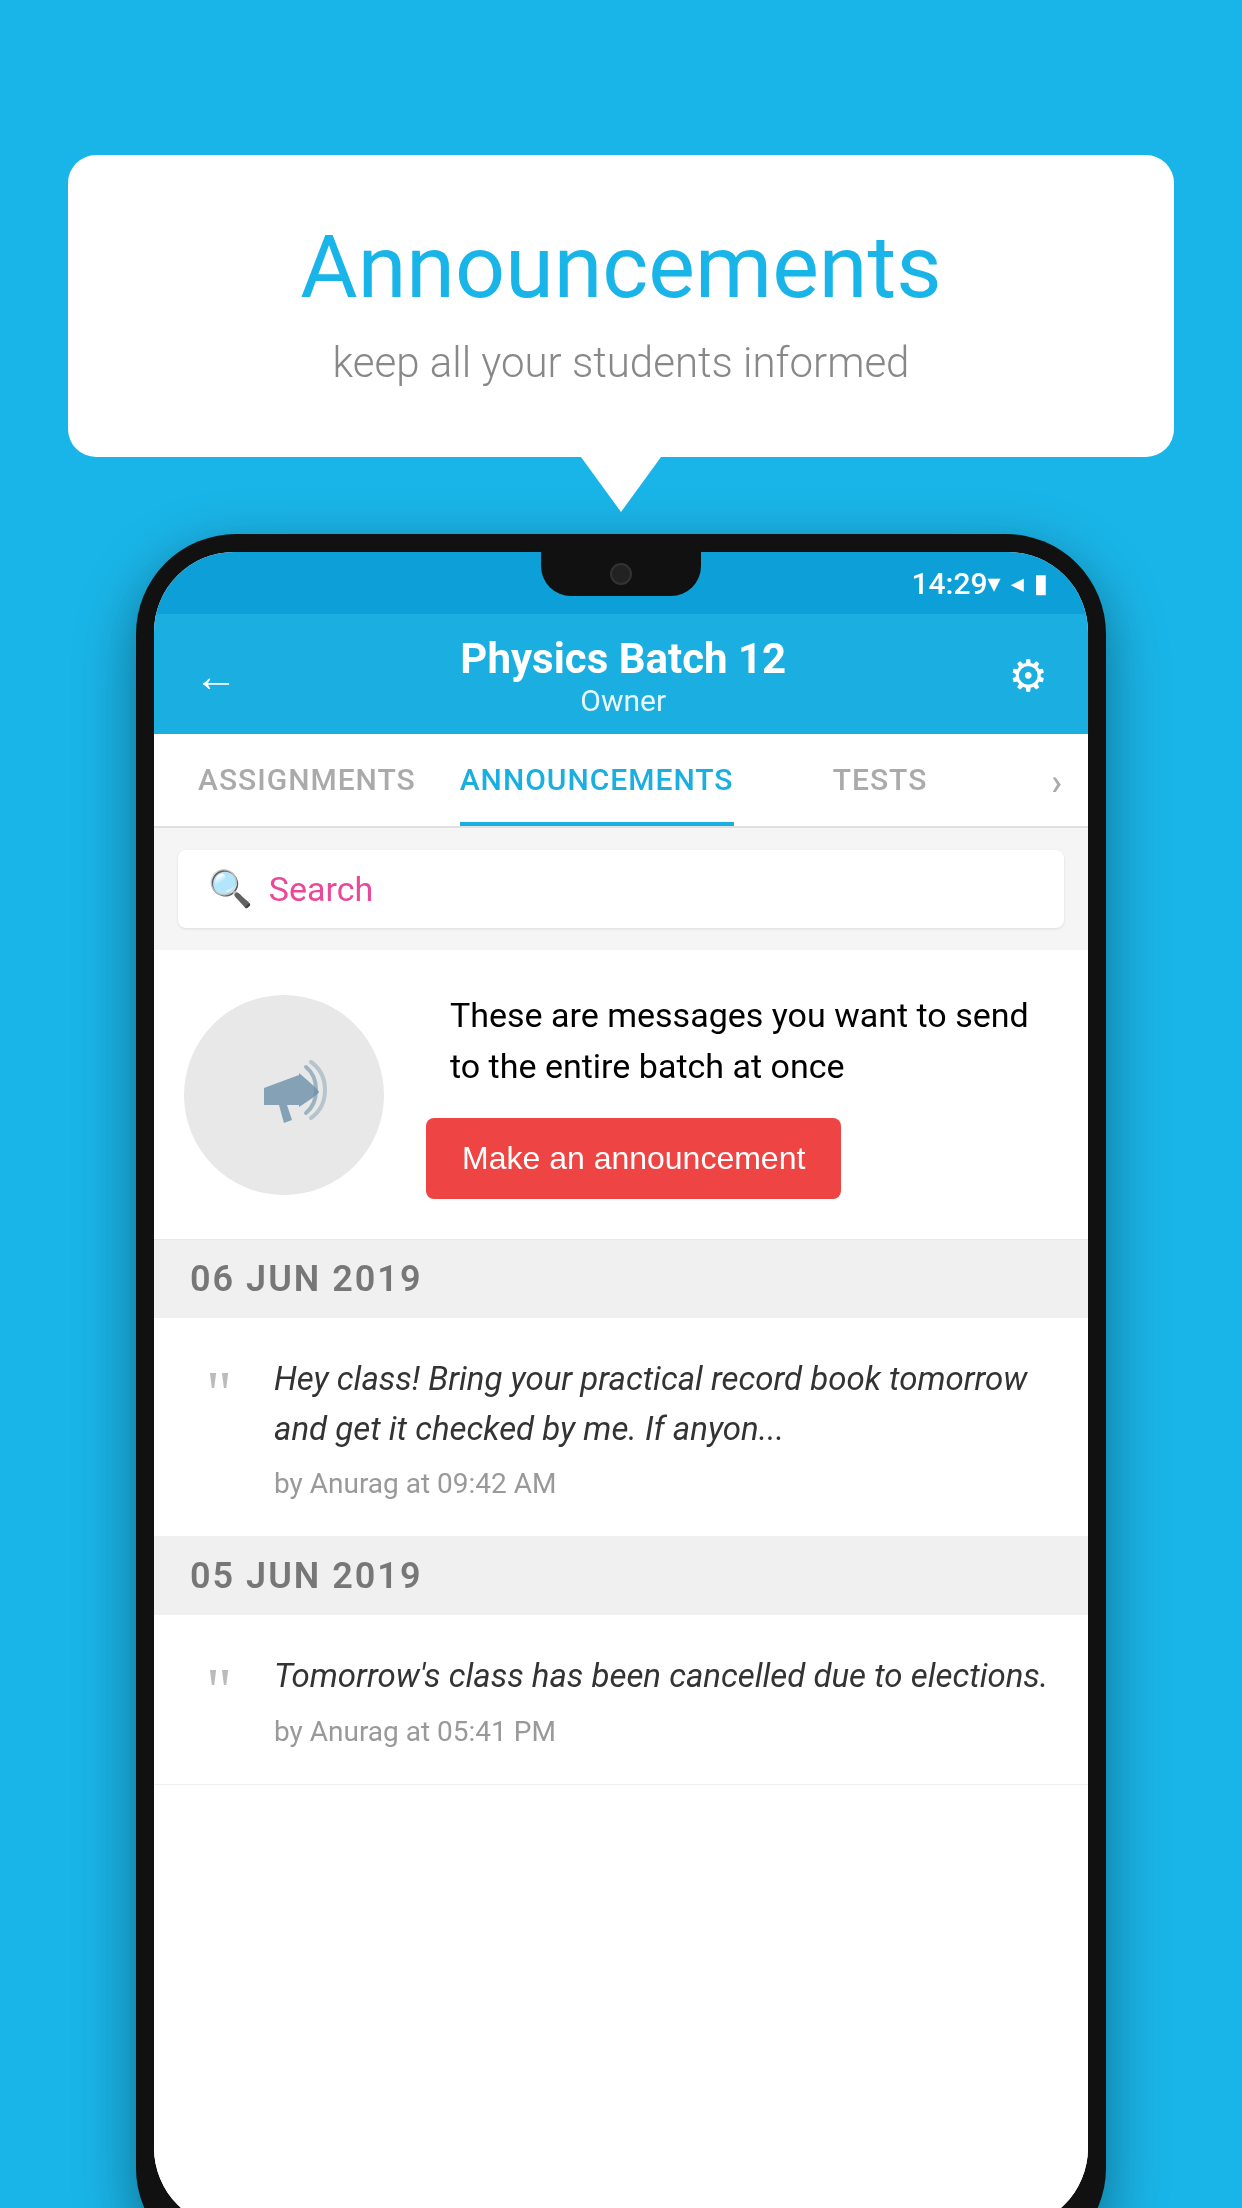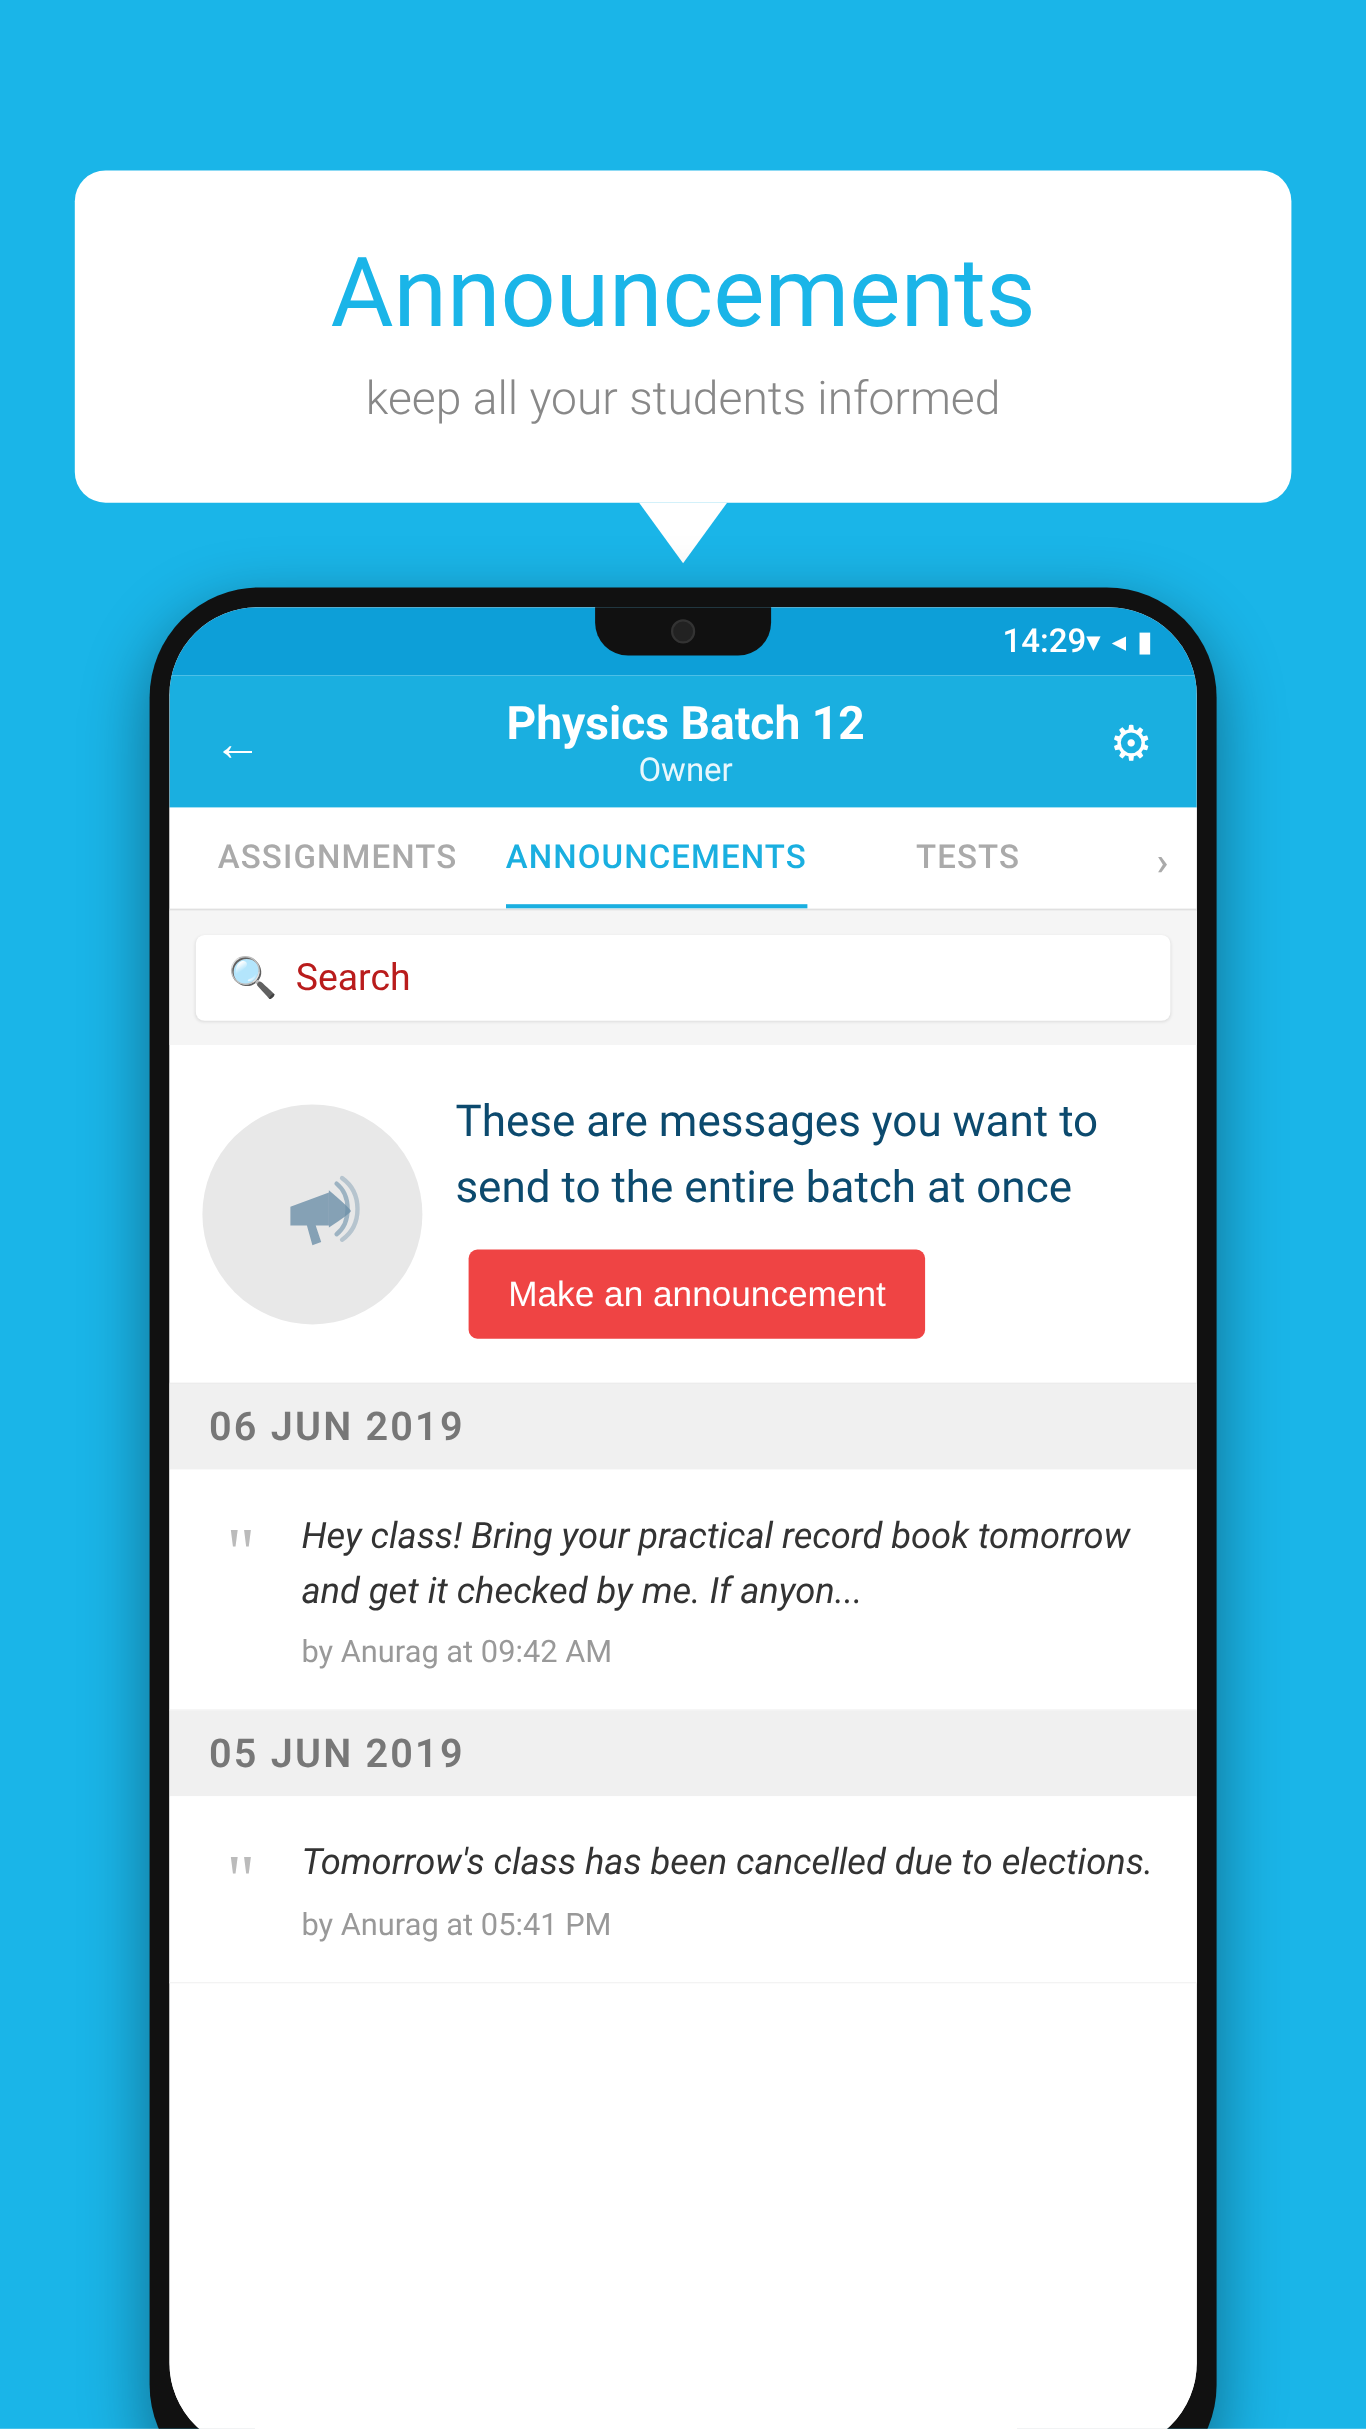--- a/index.html
+++ b/index.html
@@ -232,21 +232,21 @@
       box-shadow: 0 1px 3px rgba(0,0,0,0.1);
     }
 
     .search-icon-wrap {
       color: #aaa;
       font-size: 36px;
       margin-right: 16px;
     }
 
     .search-text {
-      color: #b91c1c;
+      color: #ec4899;
       font-size: 34px;
     }
 
     
     .announcement-empty {
       display: flex;
       align-items: center;
       padding: 40px 30px;
       gap: 30px;
       border-bottom: 1px solid #e8e8e8;
@@ -266,24 +266,25 @@
     .announcement-icon-circle svg {
       width: 100px;
       height: 100px;
     }
 
     .announcement-empty-right {
       flex: 1;
     }
 
     .announcement-empty-text {
-      font-size: 40px;
-      color: #0c4a6e;
+      font-size: 34px;
+      color: #000000;
       line-height: 1.5;
       margin-bottom: 26px;
+      margin-left: 36px;
     }
 
     .make-announcement-btn {
       background: #ef4444;
       color: white;
       border: none;
       border-radius: 8px;
       padding: 22px 36px;
       font-size: 32px;
       cursor: pointer;

